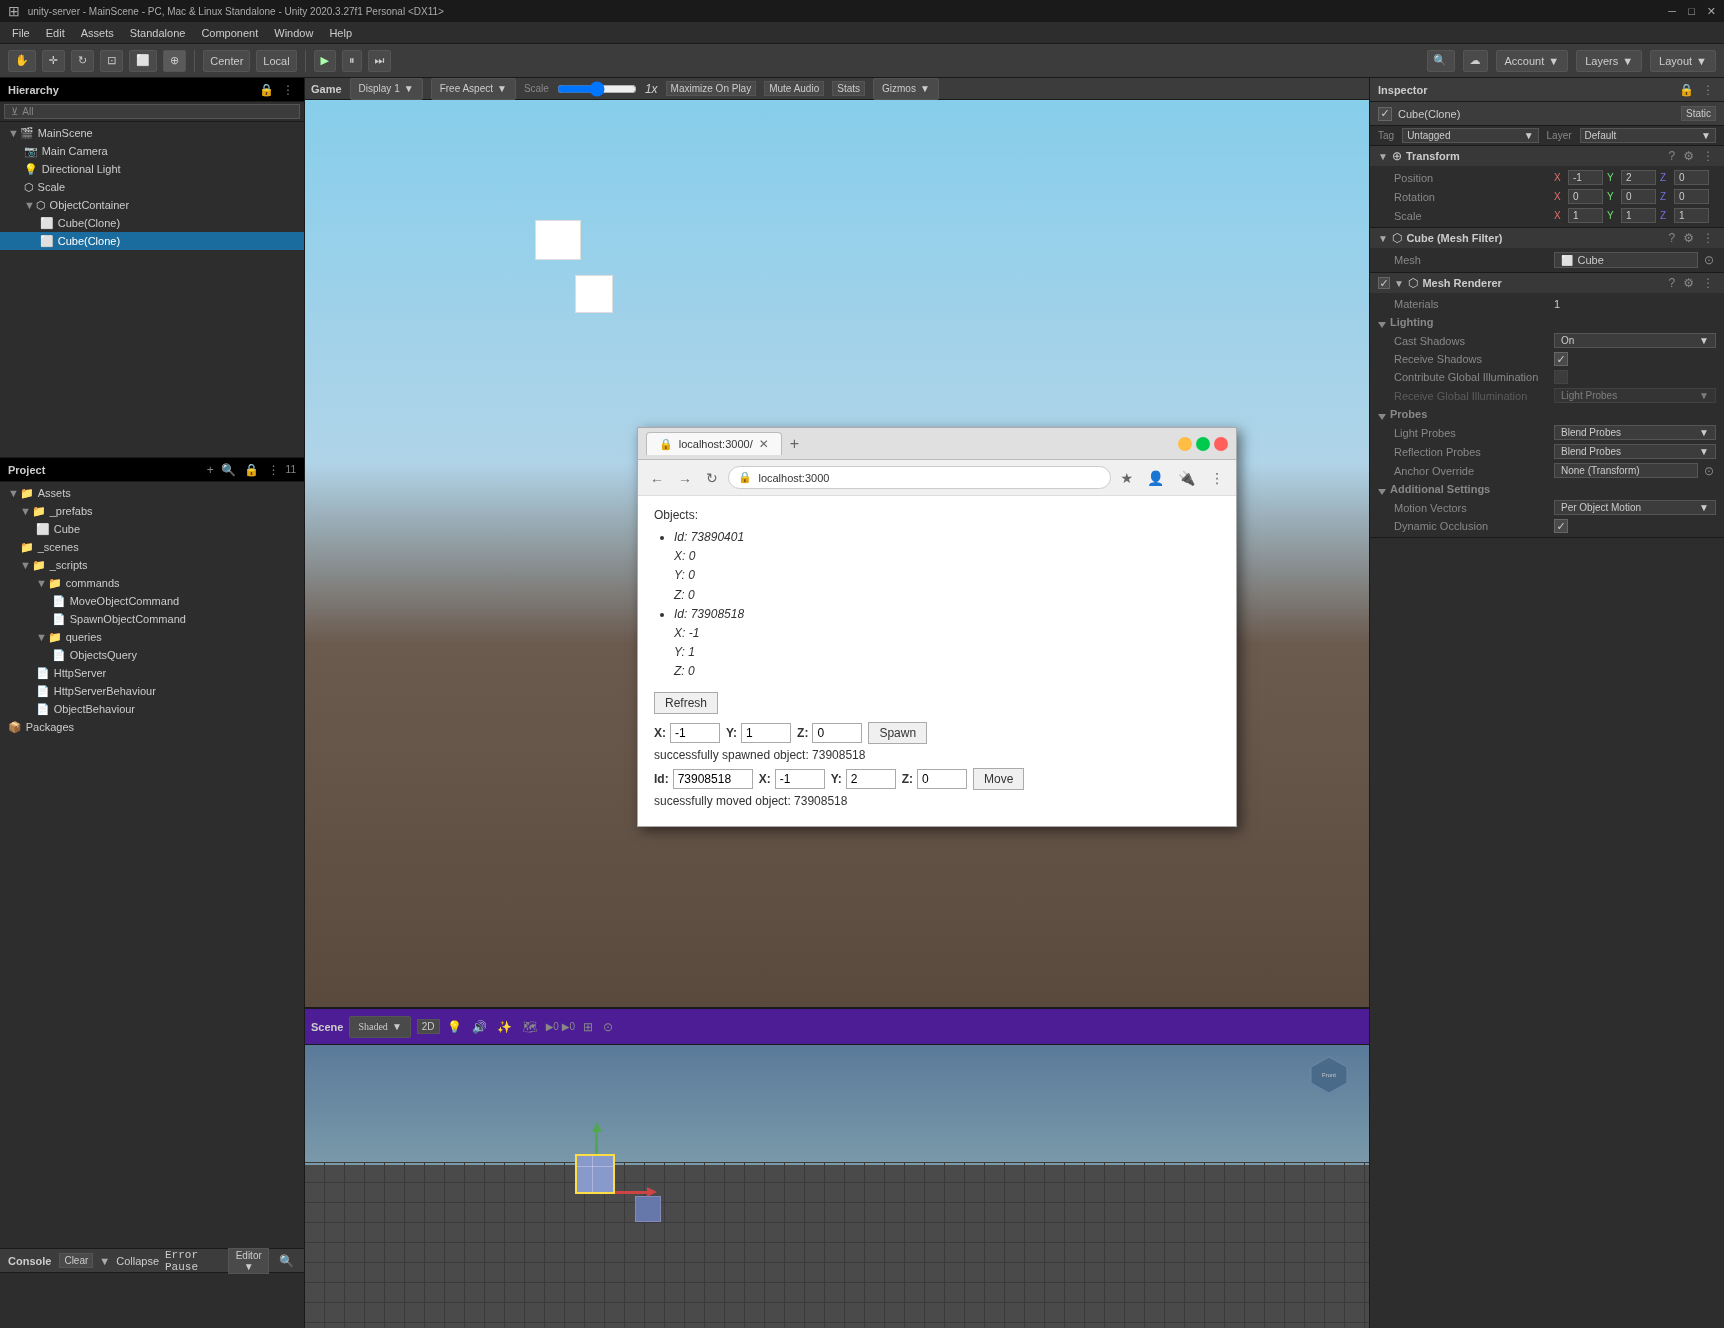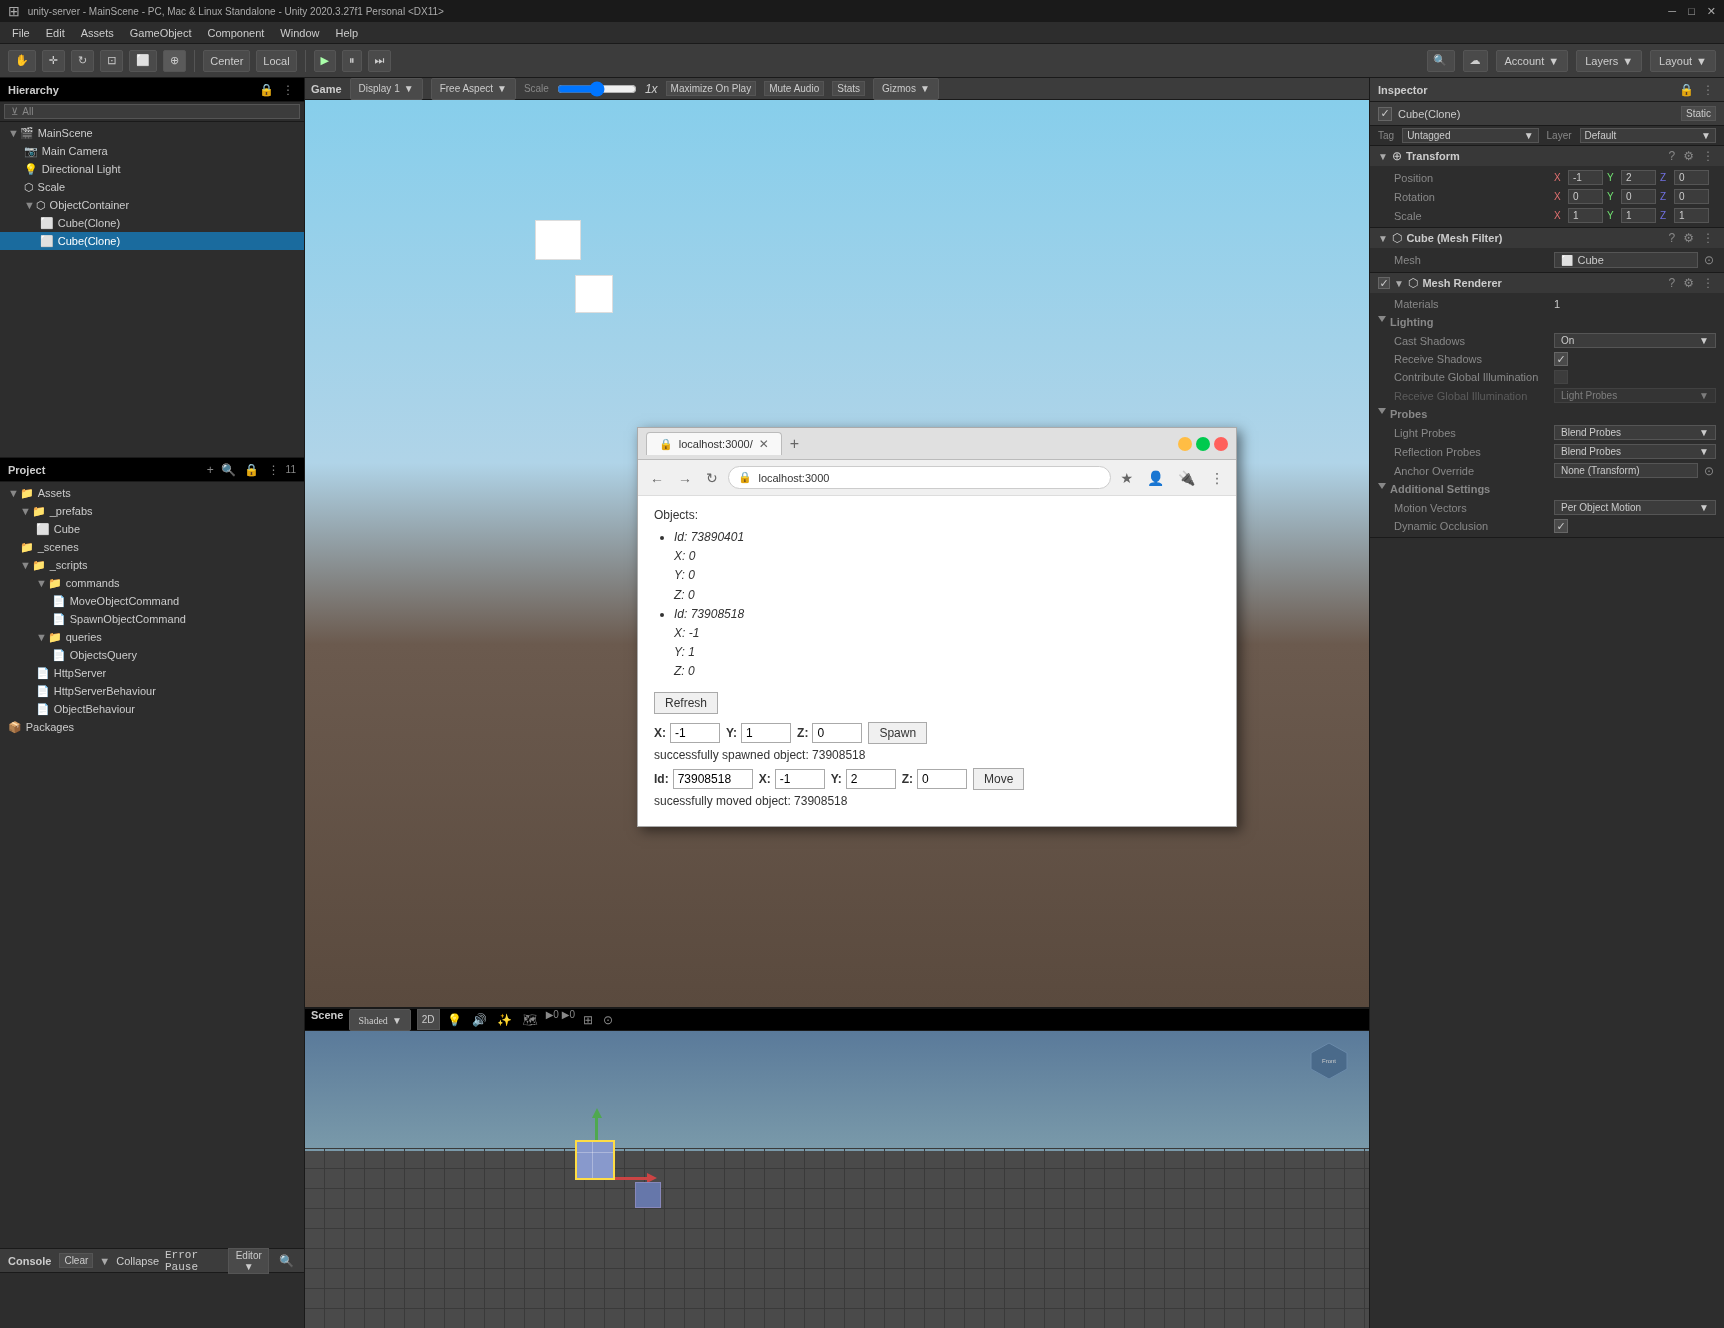--- a/index.html
+++ b/index.html
@@ -39,21 +39,21 @@
     .center-area { flex: 1; display: flex; flex-direction: column; }
 
     
     .game-view { flex: 1; background: #1a1a1a; border-bottom: 1px solid #1a1a1a; position: relative; min-height: 0; }
     .game-view-toolbar { background: #3c3c3c; height: 22px; display: flex; align-items: center; padding: 0 6px; gap: 8px; border-bottom: 1px solid #1a1a1a; }
     .game-canvas { width: 100%; height: calc(100% - 22px); background: linear-gradient(to bottom, #87ceeb 0%, #b0d4e8 40%, #6b5a4e 60%, #5a4a3e 100%); position: relative; overflow: hidden; }
     .game-cube { position: absolute; background: white; border: 1px solid #ddd; }
 
     
     .scene-view { height: 320px; background: #1a1a1a; border-top: 1px solid #1a1a1a; position: relative; }
-    .scene-view-toolbar { background: #000000; height: 22px; display: flex; padding: 0 6px; gap: 6px; border-bottom: 1px solid #1a1a1a; }
+    .scene-view-toolbar { background: #4c1d95; height: 36px; display: flex; align-items: center; padding: 0 6px; gap: 6px; border-bottom: 1px solid #1a1a1a; }
     .scene-canvas { width: 100%; height: calc(100% - 22px); background: #4a4a4a; position: relative; overflow: hidden; }
     .scene-grid { position: absolute; bottom: 0; left: 0; right: 0; height: 180px; background: repeating-linear-gradient(0deg, transparent, transparent 19px, #3a3a3a 19px, #3a3a3a 20px), repeating-linear-gradient(90deg, transparent, transparent 19px, #3a3a3a 19px, #3a3a3a 20px); }
     .scene-sky { position: absolute; top: 0; left: 0; right: 0; height: 120px; background: linear-gradient(to bottom, #5a7a9a 0%, #7a9aaa 100%); }
 
     
     .inspector-panel { width: 355px; background: #2d2d2d; border-left: 1px solid #1a1a1a; display: flex; flex-direction: column; overflow-y: auto; }
     .inspector-header { background: #3c3c3c; height: 24px; display: flex; align-items: center; padding: 0 8px; border-bottom: 1px solid #1a1a1a; position: sticky; top: 0; z-index: 10; }
 
     
     .insp-obj-header { display: flex; align-items: center; padding: 4px 8px; background: #3c3c3c; border-bottom: 1px solid #1a1a1a; gap: 6px; }
@@ -111,21 +111,21 @@
     .spawn-row { display: flex; align-items: center; gap: 6px; margin-top: 8px; }
     .coord-field { display: flex; align-items: center; gap: 4px; }
     .coord-label { font-size: 12px; color: #333; font-weight: bold; }
     .coord-input { width: 50px; border: 1px solid #aaa; padding: 2px 4px; font-size: 12px; }
     .spawn-submit { background: #f0f0f0; border: 1px solid #aaa; padding: 3px 10px; font-size: 12px; cursor: pointer; color: #333; }
     .status-text { font-size: 12px; color: #333; margin-top: 4px; }
     .move-row { display: flex; align-items: center; gap: 6px; margin-top: 6px; }
     .id-field { display: flex; align-items: center; gap: 4px; }
     .id-input { width: 80px; border: 1px solid #aaa; padding: 2px 4px; font-size: 12px; }
     .move-submit { background: #f0f0f0; border: 1px solid #aaa; padding: 3px 10px; font-size: 12px; cursor: pointer; color: #333; }
-    .insp-section-header { display: flex; align-items: flex-start; padding: 3px 8px; gap: 4px; cursor: pointer; }
+    .insp-section-header { display: flex; align-items: flex-end; padding: 3px 8px; gap: 4px; cursor: pointer; }
     .insp-section-title { font-size: 11px; color: #888; font-weight: bold; }
     .arrow-down { display: inline-block; width: 0; height: 0; border-left: 4px solid transparent; border-right: 4px solid transparent; border-top: 6px solid #888; }
 
     ::-webkit-scrollbar { width: 6px; }
     ::-webkit-scrollbar-track { background: #2d2d2d; }
     ::-webkit-scrollbar-thumb { background: #555; border-radius: 3px; }
 
     .small-btn { background: #4a4a4a; border: 1px solid #555; color: #ccc; padding: 1px 4px; font-size: 10px; cursor: pointer; }
     .icon-btn { background: none; border: none; color: #888; cursor: pointer; font-size: 12px; padding: 0 2px; }
   </style>
@@ -141,21 +141,21 @@
     <span style="cursor:pointer;color:#aaa;">─</span>
     <span style="cursor:pointer;color:#aaa;">□</span>
     <span style="cursor:pointer;color:#aaa;">✕</span>
   </div>
 </div>
 
 <div class="menu-bar">
   <span class="menu-item">File</span>
   <span class="menu-item">Edit</span>
   <span class="menu-item">Assets</span>
-  <span class="menu-item">GameObject</span>
+  <span class="menu-item">Standalone</span>
   <span class="menu-item">Component</span>
   <span class="menu-item">Window</span>
   <span class="menu-item">Help</span>
 </div>
 
 <div class="toolbar">
   <button class="toolbar-btn">✋</button>
   <button class="toolbar-btn">✛</button>
   <button class="toolbar-btn">↻</button>
   <button class="toolbar-btn">⊡</button>

